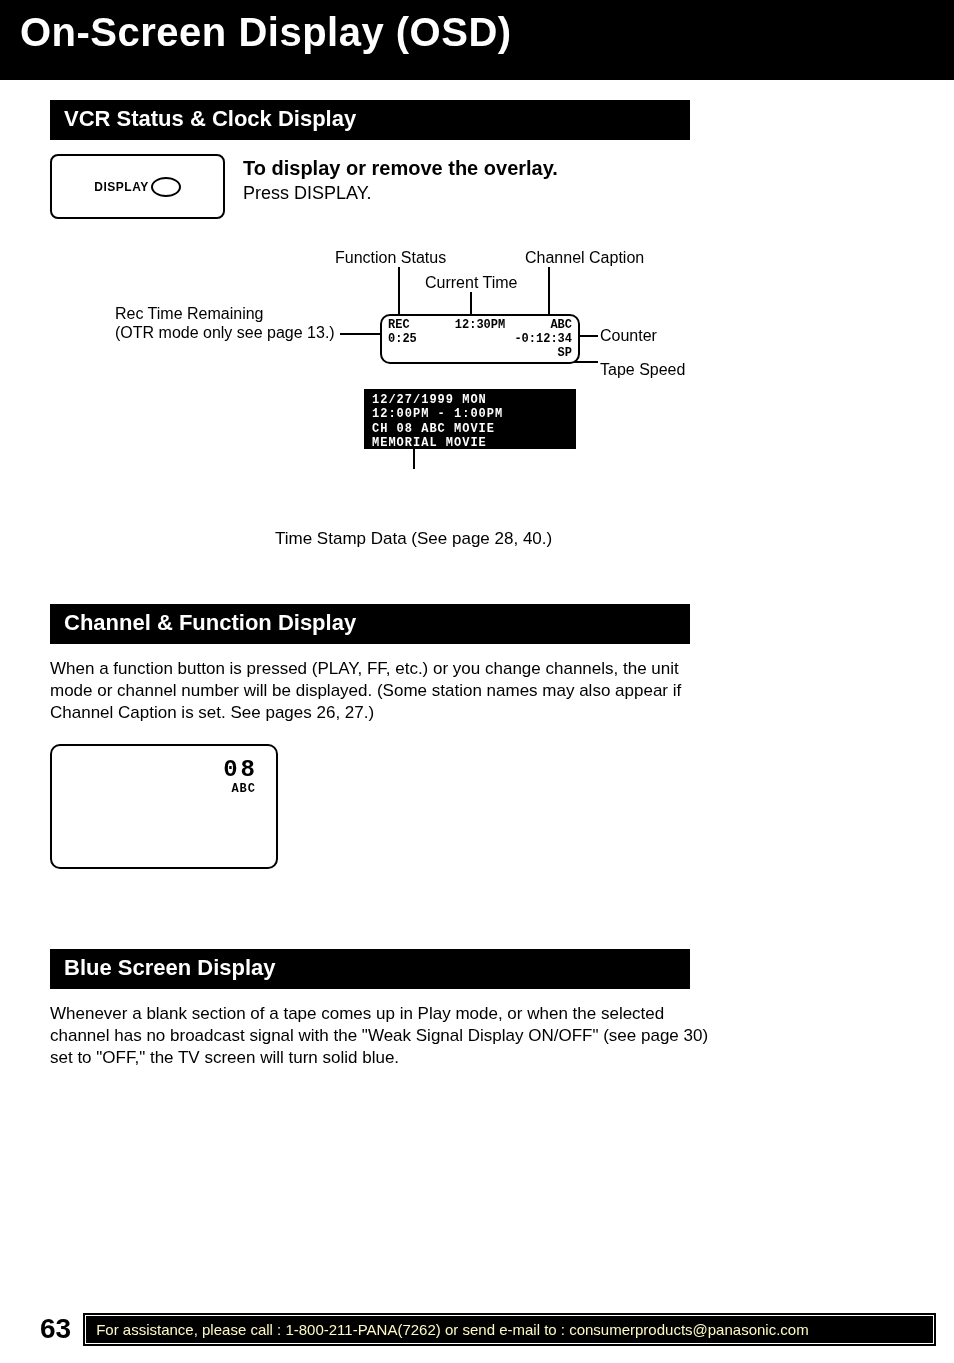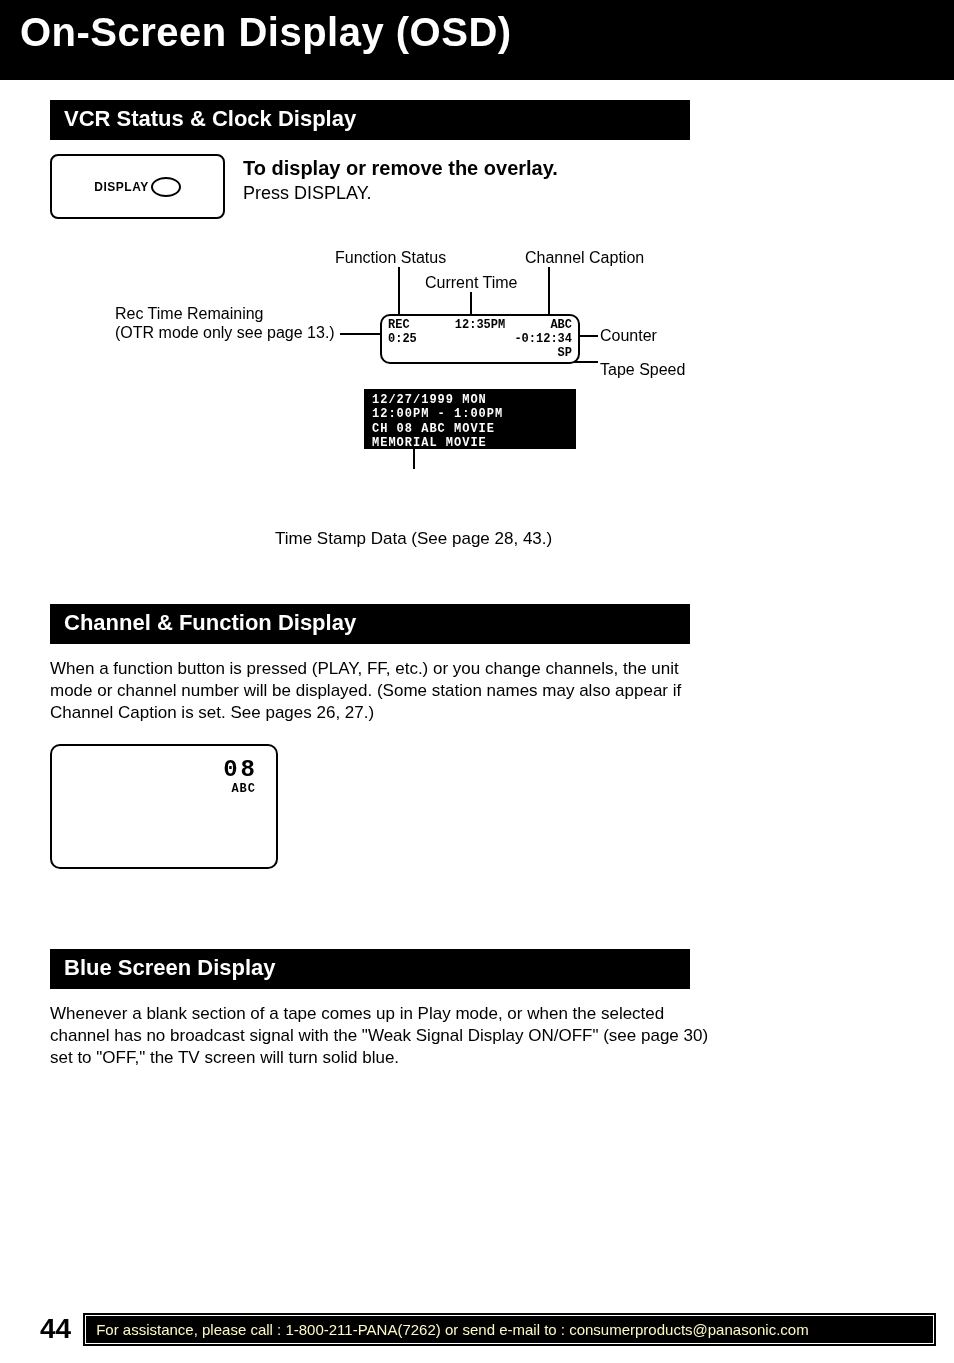--- a/index.html
+++ b/index.html
@@ -193,21 +193,21 @@
     <div class="line" style="left:390px;top:43px;width:2px;height:23px;"></div>
     <div class="line" style="left:468px;top:18px;width:2px;height:48px;"></div>
     <div class="line" style="left:260px;top:84px;width:40px;height:2px;"></div>
     <div class="line" style="left:500px;top:86px;width:18px;height:2px;"></div>
     <div class="line" style="left:478px;top:112px;width:40px;height:2px;"></div>
     <div class="line" style="left:333px;top:200px;width:2px;height:20px;"></div>
 
     <div class="osd-main">
       <div class="row">
         <span>REC</span>
-        <span>12:35PM</span>
+        <span>12:30PM</span>
         <span>ABC</span>
       </div>
       <div class="row">
         <span>0:25</span>
         <span></span>
         <span>-0:12:34</span>
       </div>
       <div class="row">
         <span></span>
           <span></span>
@@ -216,30 +216,30 @@
     </div>
 
     <div class="osd-stamp">
       <div>12/27/1999 MON</div>
       <div>12:00PM -  1:00PM</div>
       <div>CH 08 ABC  MOVIE</div>
       <div>MEMORIAL MOVIE</div>
     </div>
   </div>
 
-  <div class="timestamp-caption">Time Stamp Data (See page 28, 43.)</div>
+  <div class="timestamp-caption">Time Stamp Data (See page 28, 40.)</div>
 
   <div class="section-bar">Channel &amp; Function Display</div>
   <p class="body-para">When a function button is pressed (PLAY, FF, etc.) or you change channels, the unit mode or channel number will be displayed. (Some station names may also appear if Channel Caption is set. See pages 26, 27.)</p>
   <div class="channel-screen">
     <div class="ch-num">08</div>
     <div class="ch-cap">ABC</div>
   </div>
 
   <div class="section-bar">Blue Screen Display</div>
   <p class="body-para">Whenever a blank section of a tape comes up in Play mode, or when the selected channel has no broadcast signal with the "Weak Signal Display ON/OFF" (see page 30) set to "OFF," the TV screen will turn solid blue.</p>
 
 </div>
 
 <div class="footer">
-  <div class="page-num">44</div>
+  <div class="page-num">63</div>
   <div class="footer-bar">For assistance, please call : 1-800-211-PANA(7262) or send e-mail to : consumerproducts@panasonic.com</div>
 </div>
 
 </body></html>

